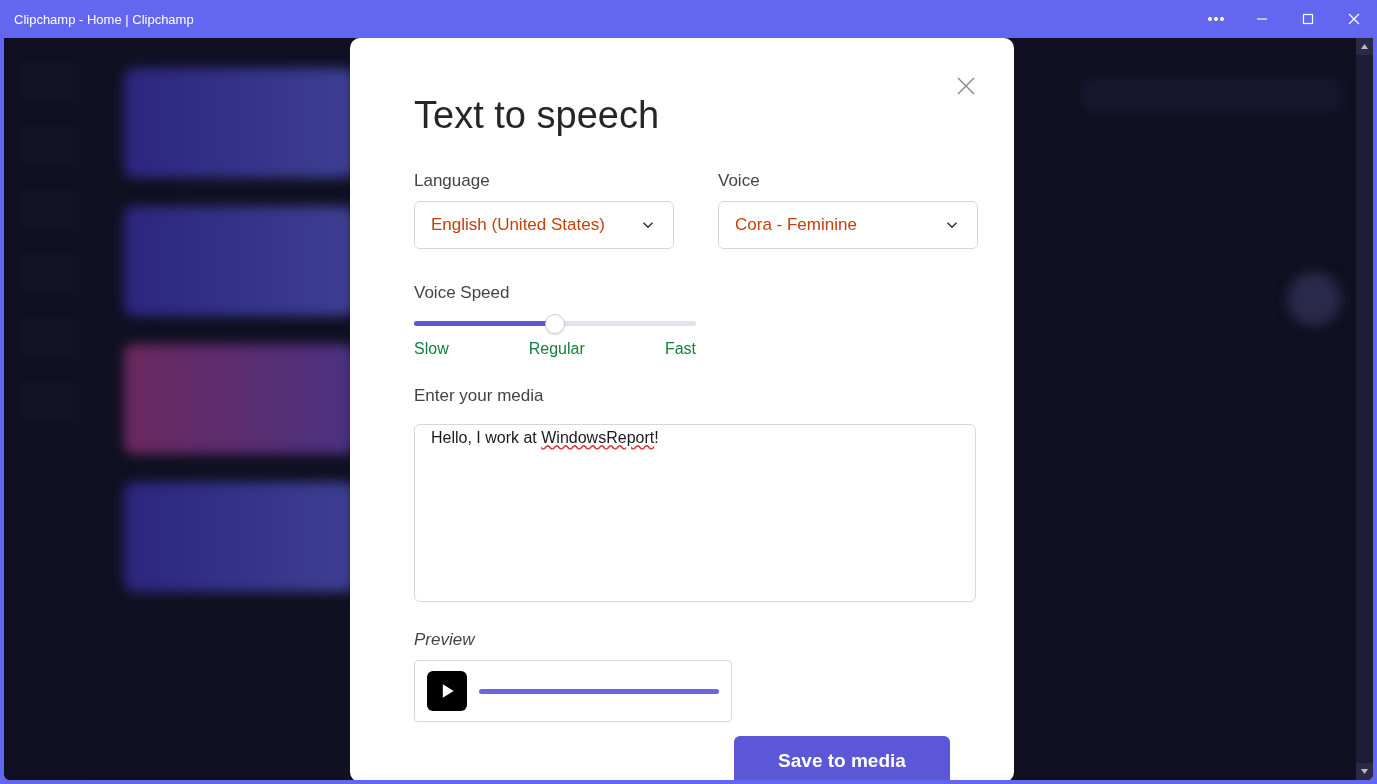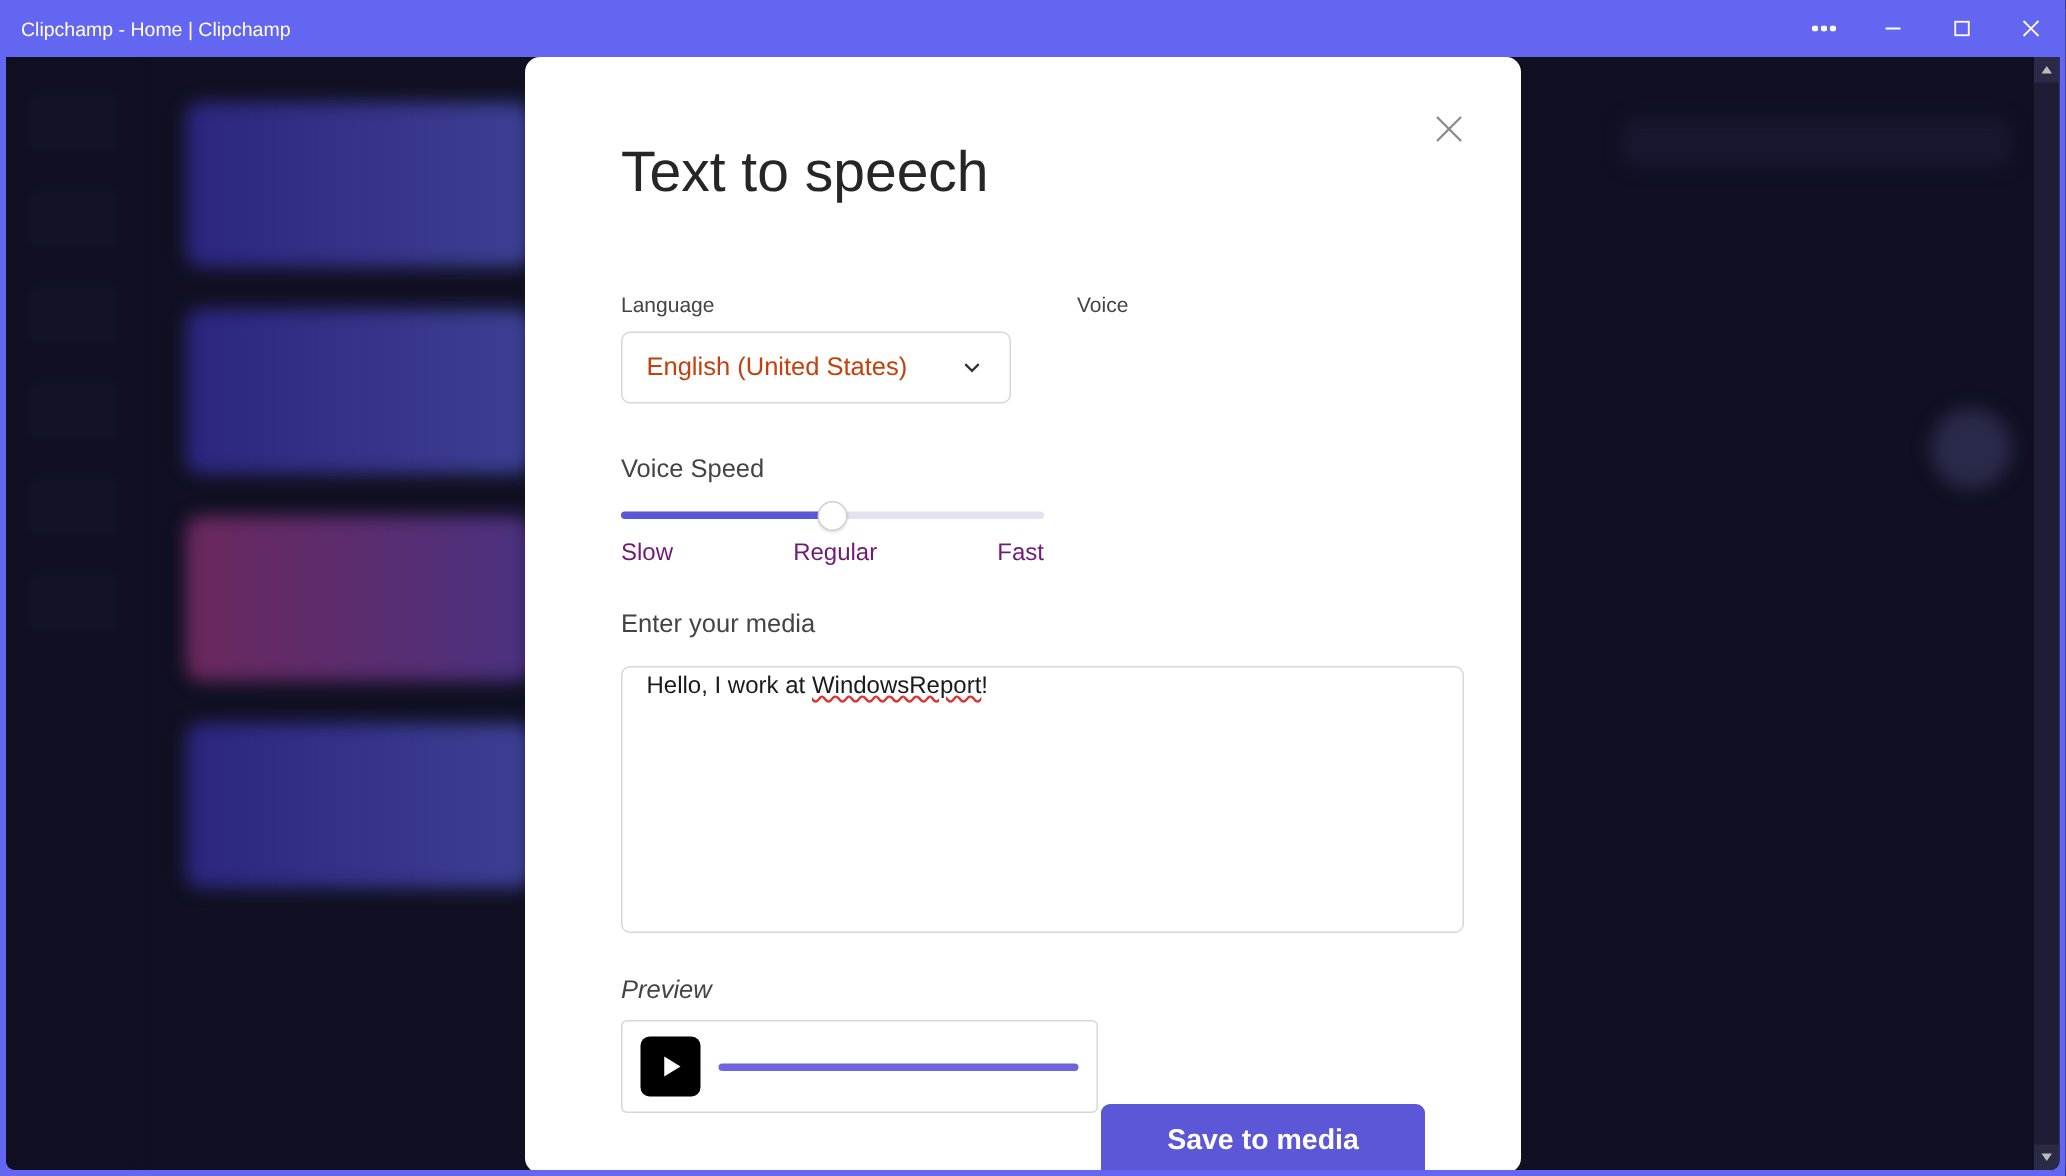--- a/index.html
+++ b/index.html
@@ -108,21 +108,21 @@
   .close-btn {
     position: absolute;
     top: 36px; right: 36px;
     width: 24px; height: 24px;
     cursor: pointer;
     color: #8a8a8a;
   }
   .row { display:flex; gap: 44px; margin-bottom: 34px;}
   .field { flex: 0 0 auto; }
   .field label {
-    display:block; font-size: 14px; color:#444; margin-bottom: 10px; margin-top: 24px;
+    display:block; font-size: 17px; color:#444; margin-bottom: 10px;
   }
   .select {
     width: 260px; height: 48px;
     border: 1px solid #d7d7d7; border-radius: 6px;
     display:flex; align-items:center; justify-content:space-between;
     padding: 0 16px;
     font-size: 17px; color:#c2410c;
     cursor:pointer;
     background:#fff;
   }
@@ -138,21 +138,21 @@
     width: 50%;
   }
   .slider-thumb{
     position:absolute; top:-7px; width:20px; height:20px; border-radius:50%;
     background:#fff; border:1px solid #d0d0d0;
     left: calc(50% - 10px);
     box-shadow:0 1px 2px rgba(0,0,0,.15);
   }
   .slider-labels{
     display:flex; justify-content:space-between; width:282px;
-    font-size:16px; color:#701a75; margin-top:14px;
+    font-size:16px; color:#15803d; margin-top:14px;
   }
 
   .textarea-label{ font-size:17px; color:#444; margin:28px 0 18px; display:block;}
   .text-display{
     width: 562px; height: 178px;
     border:1px solid #d7d7d7; border-radius:6px;
     padding:2px 16px; font-size:16px; color:#1a1a1a;
     background:#fff;
     line-height:1.4;
   }
@@ -259,20 +259,26 @@
           <label>Language</label>
           <div class="select">
             <span>English (United States)</span>
             <svg class="chev" viewBox="0 0 24 24">
                 <polyline points="6 9 12 15 18 9" fill="none" stroke="#333" stroke-width="2"></polyline>
               </svg>
           </div>
         </div>
         <div class="field">
           <label>Voice</label>
+          <div class="select">
+            <span>Cora - Feminine</span>
+            <svg class="chev" viewBox="0 0 24 24">
+                <polyline points="6 9 12 15 18 9" fill="none" stroke="#333" stroke-width="2"></polyline>
+              </svg>
+          </div>
         </div>
       </div>
 
       <label class="speed-label">Voice Speed</label>
       <div class="slider-wrap">
         <div class="slider-track">
           <div class="slider-fill"></div>
           <div class="slider-thumb"></div>
         </div>
       </div>

